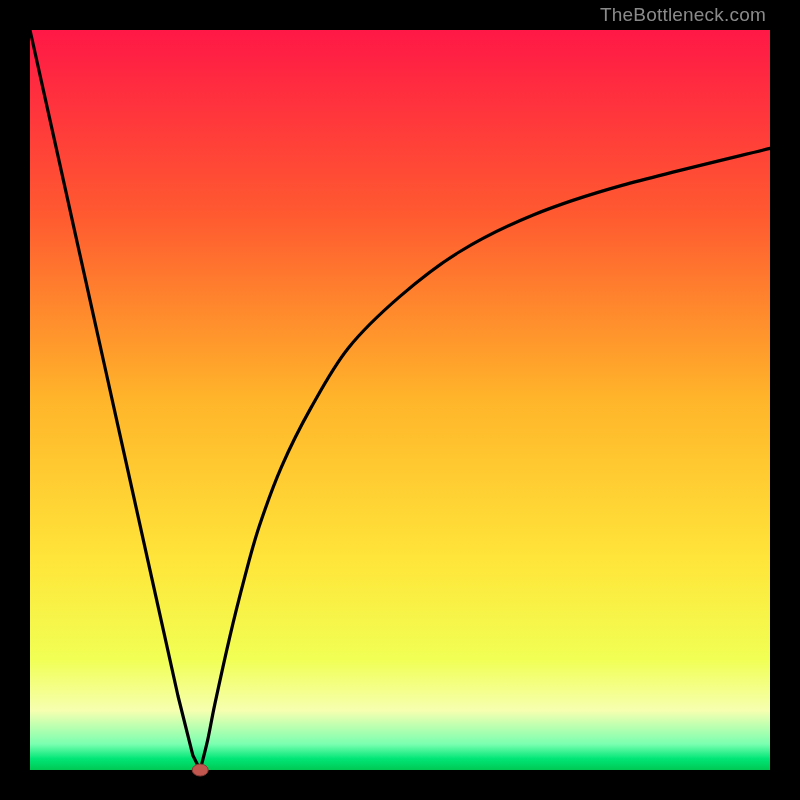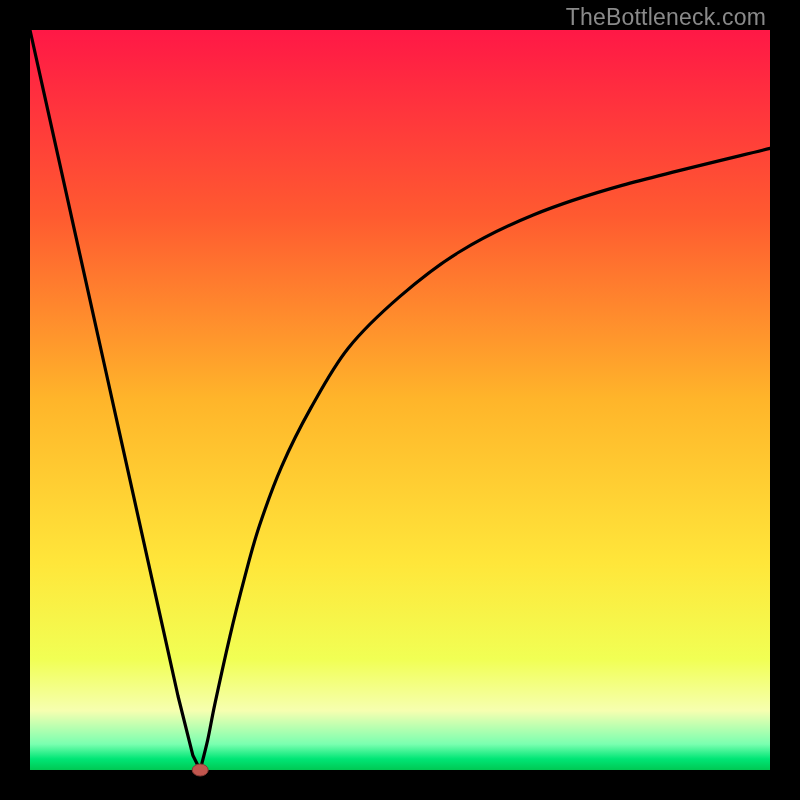--- a/index.html
+++ b/index.html
@@ -25,21 +25,21 @@
     left: 0;
     top: 0;
     width: 740px;
     height: 740px;
   }
   .watermark {
     position: absolute;
     top: 4px;
     right: 34px;
     color: #8a8a8a;
-    font-size: 23px;
+    font-size: 19px;
     font-weight: 500;
     letter-spacing: 0.2px;
     user-select: none;
   }
   svg.curve-layer {
     position: absolute;
     left: 0;
     top: 0;
     width: 740px;
     height: 740px;

